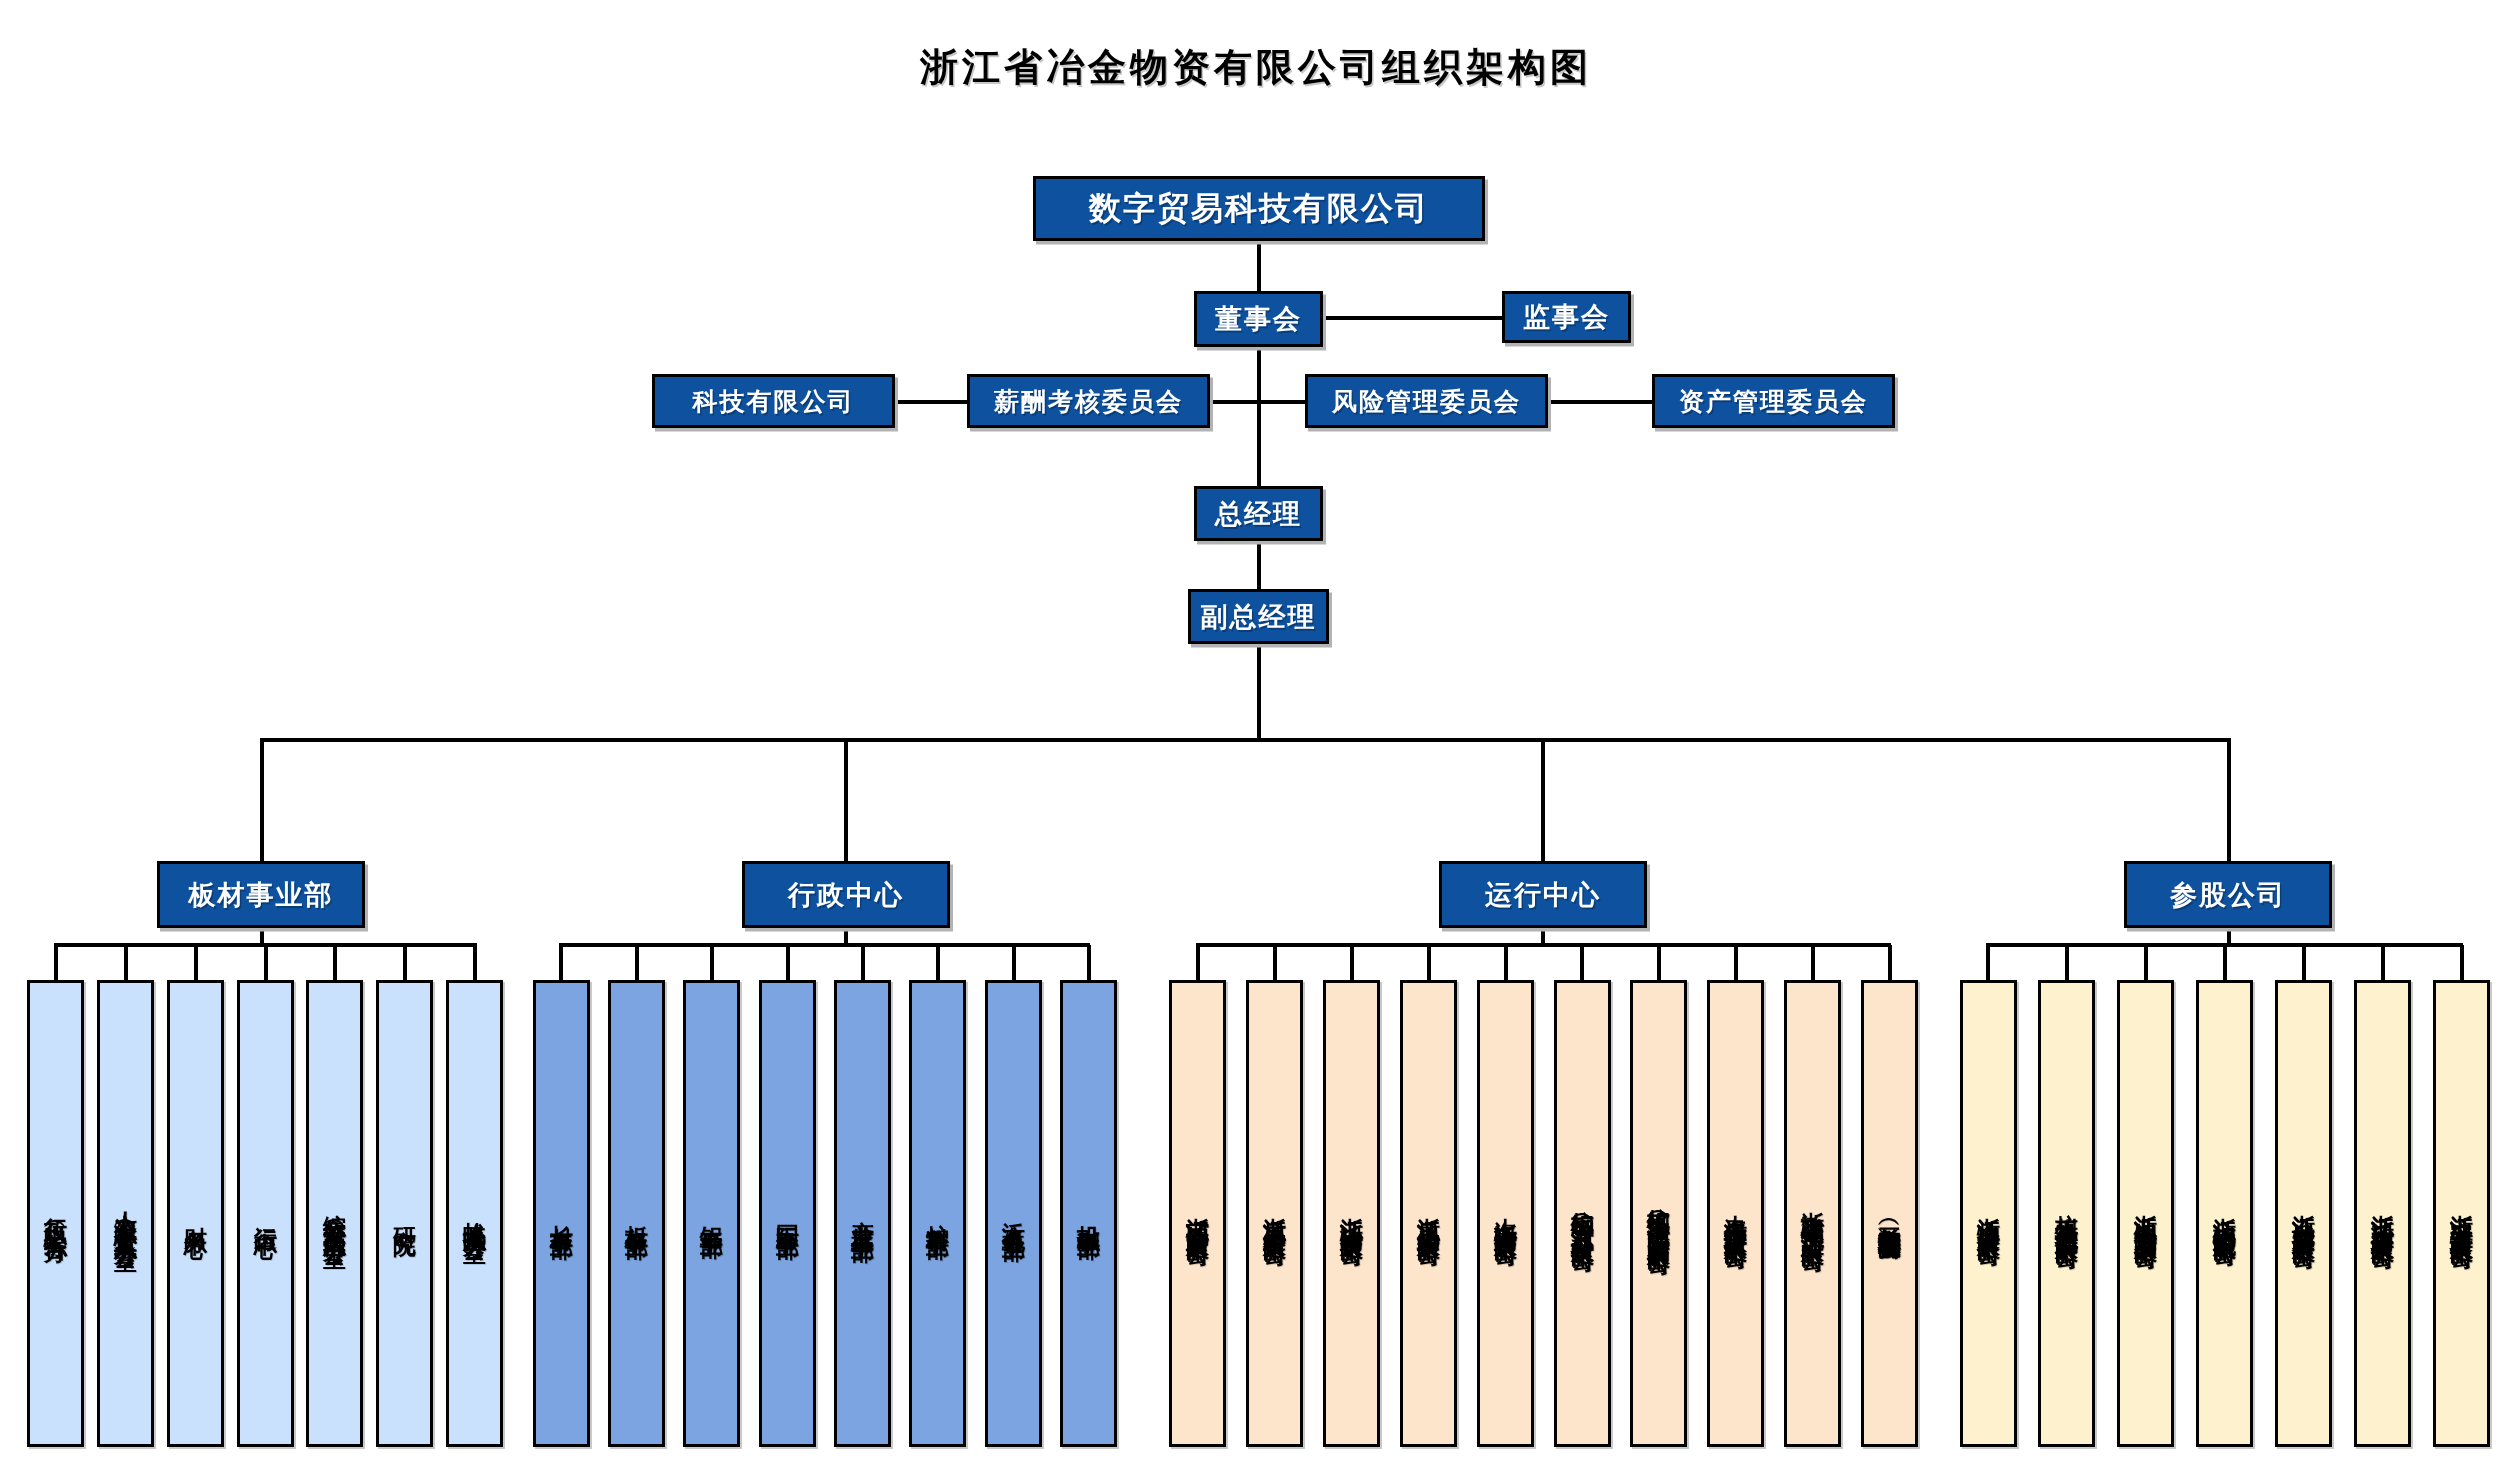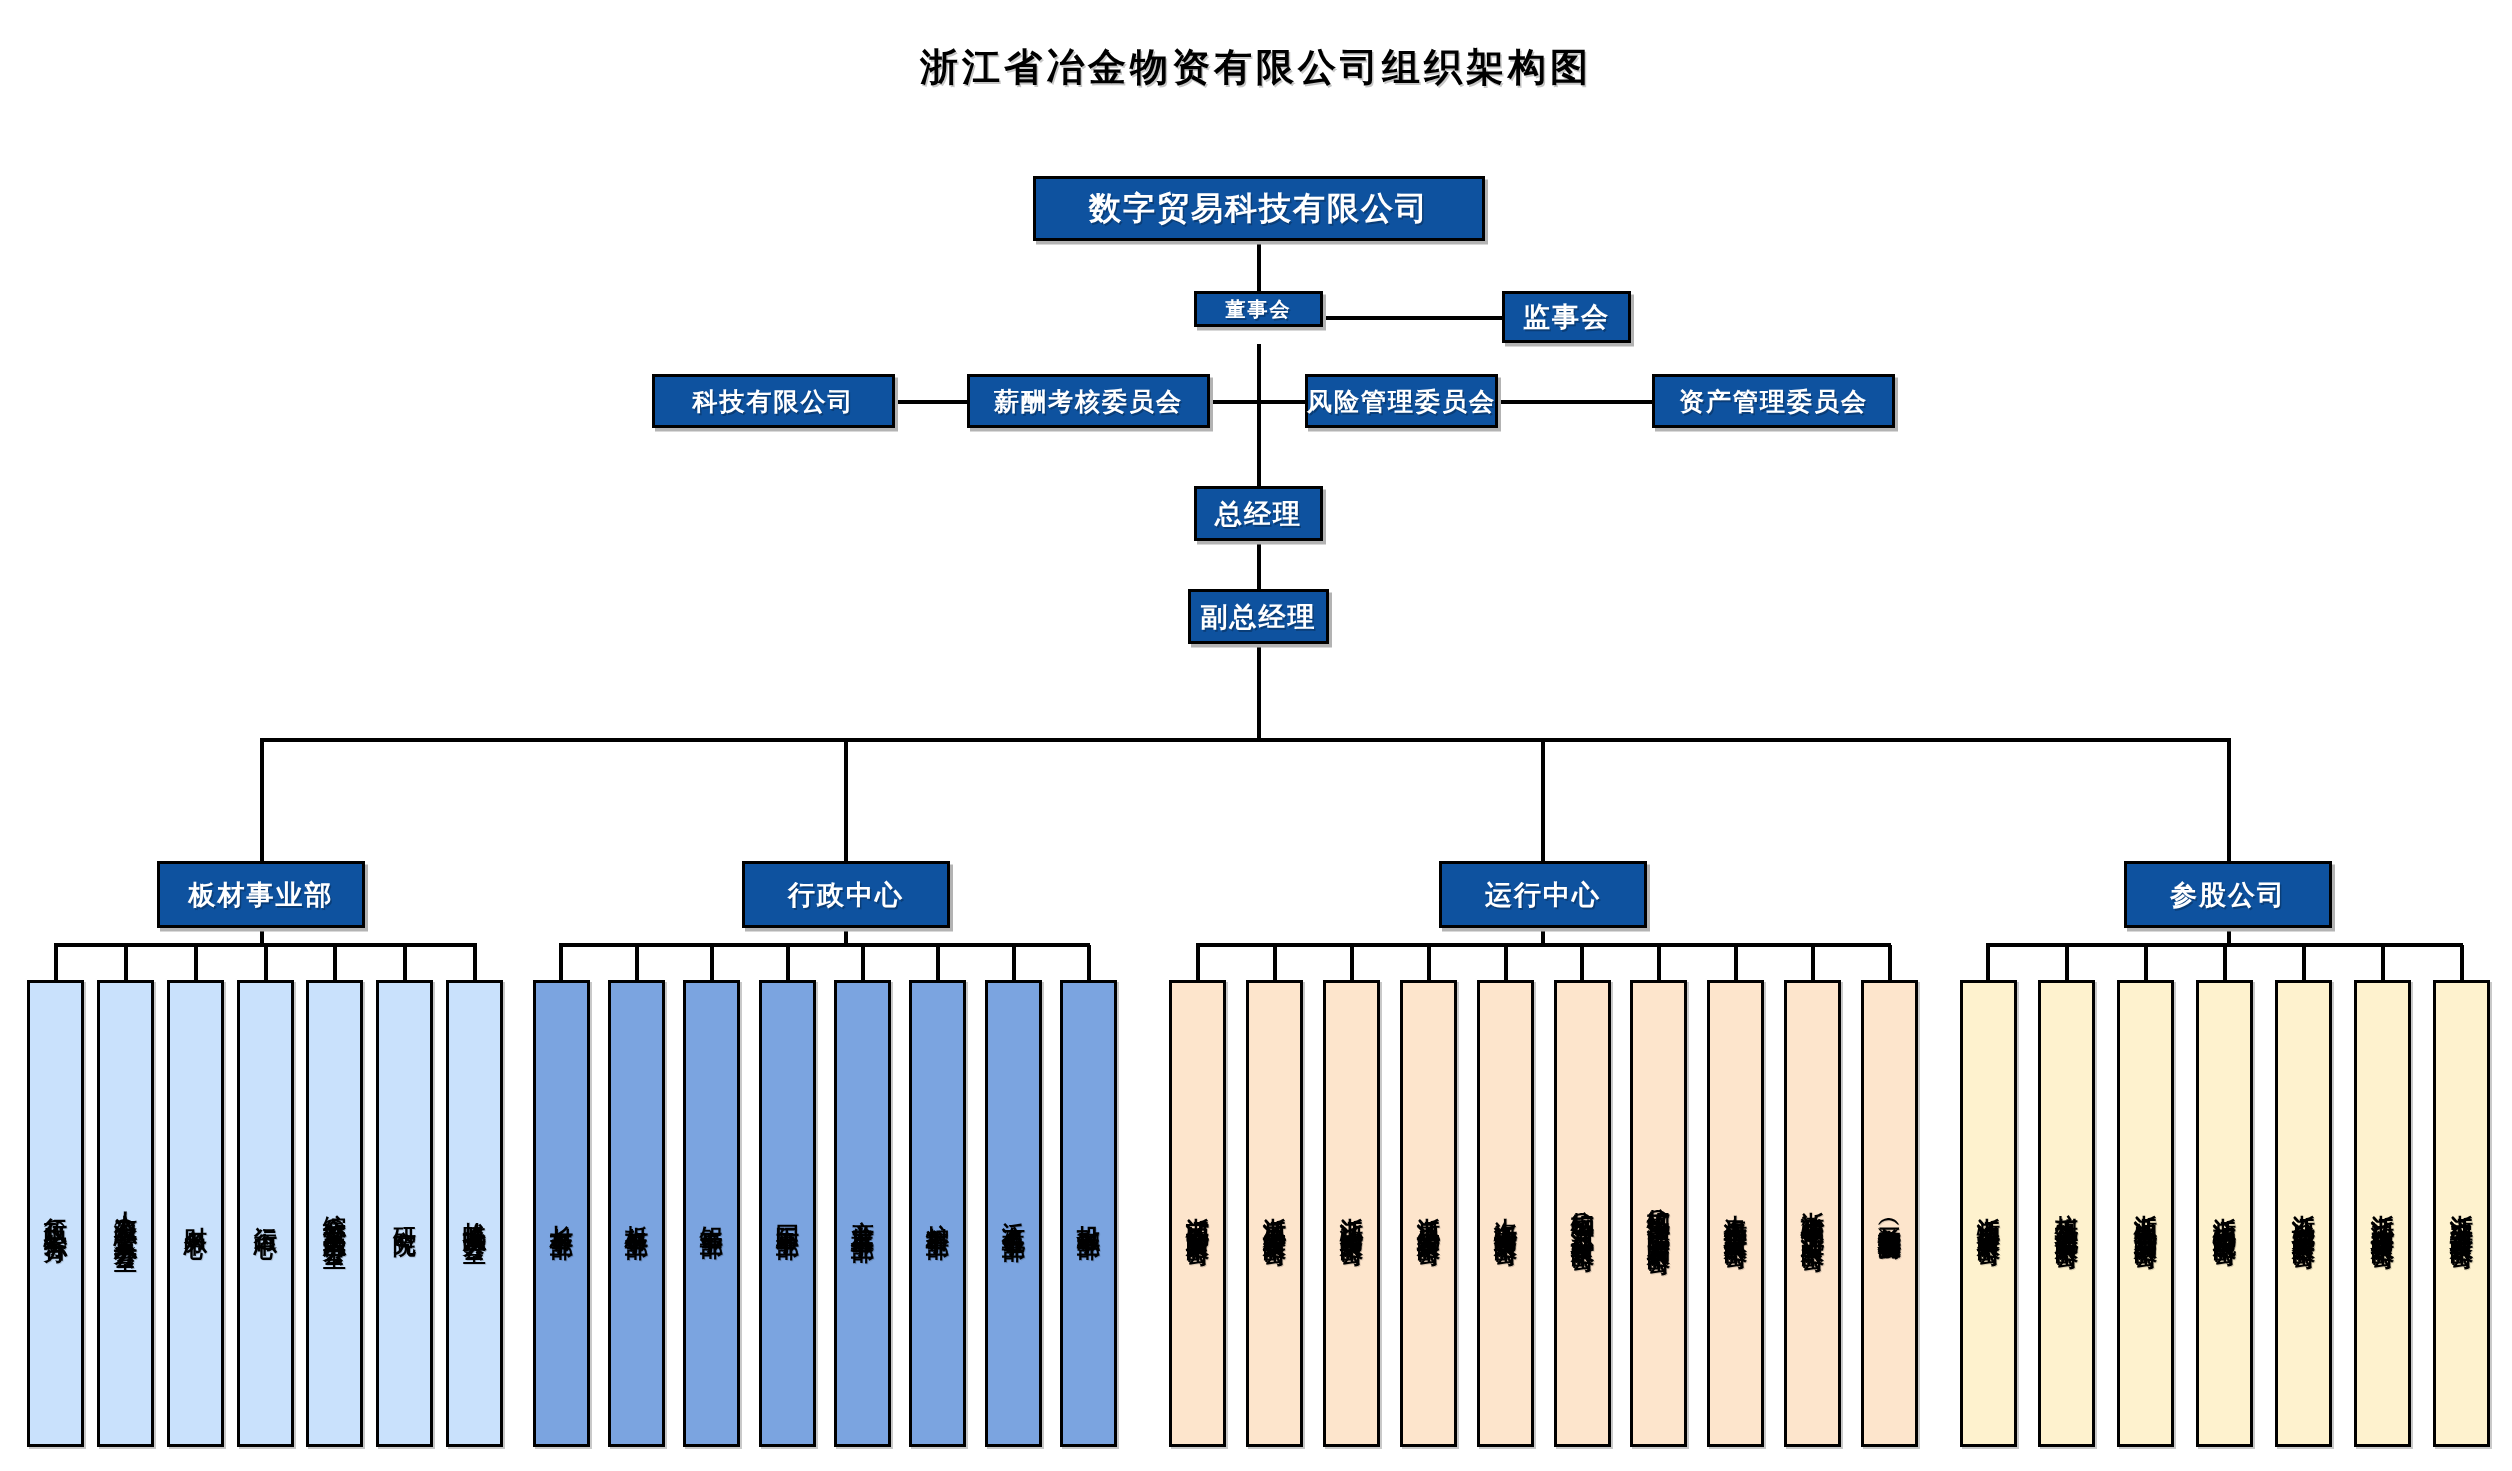--- a/index.html
+++ b/index.html
@@ -116,25 +116,25 @@
       <div class="line" style="left: 1986px; top: 945px; width: 3.5px; height: 38px; background: rgb(0, 0, 0);"></div>
       <div class="line" style="left: 2065px; top: 945px; width: 3.5px; height: 38px; background: rgb(0, 0, 0);"></div>
       <div class="line" style="left: 2144px; top: 945px; width: 3.5px; height: 38px; background: rgb(0, 0, 0);"></div>
       <div class="line" style="left: 2223px; top: 945px; width: 3.5px; height: 38px; background: rgb(0, 0, 0);"></div>
       <div class="line" style="left: 2302px; top: 945px; width: 3.5px; height: 38px; background: rgb(0, 0, 0);"></div>
       <div class="line" style="left: 2381px; top: 945px; width: 3.5px; height: 38px; background: rgb(0, 0, 0);"></div>
       <div class="line" style="left: 2460px; top: 945px; width: 3.5px; height: 38px; background: rgb(0, 0, 0);"></div>
     </div>
   <div id="nodes">
       <div class="bnode" style="left: 1033px; top: 176px; width: 452px; height: 65px; font-size: 32px; background: rgb(14, 82, 159); color: rgb(255, 255, 255);">数字贸易科技有限公司</div>
-      <div class="bnode" style="left: 1194px; top: 291px; width: 129px; height: 36px; font-size: 20px; background: rgb(14, 82, 159); color: rgb(255, 255, 255);">董事会</div>
+      <div class="bnode" style="left: 1194px; top: 291px; width: 129px; height: 56px; font-size: 27px; background: rgb(14, 82, 159); color: rgb(255, 255, 255);">董事会</div>
       <div class="bnode" style="left: 1502px; top: 291px; width: 129px; height: 52px; font-size: 27px; background: rgb(14, 82, 159); color: rgb(255, 255, 255);">监事会</div>
       <div class="bnode" style="left: 652px; top: 374px; width: 243px; height: 54px; font-size: 25px; background: rgb(14, 82, 159); color: rgb(255, 255, 255);">科技有限公司</div>
       <div class="bnode" style="left: 967px; top: 374px; width: 243px; height: 54px; font-size: 25px; background: rgb(14, 82, 159); color: rgb(255, 255, 255);">薪酬考核委员会</div>
-      <div class="bnode" style="left: 1305px; top: 374px; width: 193px; height: 54px; font-size: 25px; background: rgb(14, 82, 159); color: rgb(255, 255, 255);">风险管理委员会</div>
+      <div class="bnode" style="left: 1305px; top: 374px; width: 243px; height: 54px; font-size: 25px; background: rgb(14, 82, 159); color: rgb(255, 255, 255);">风险管理委员会</div>
       <div class="bnode" style="left: 1652px; top: 374px; width: 243px; height: 54px; font-size: 25px; background: rgb(14, 82, 159); color: rgb(255, 255, 255);">资产管理委员会</div>
       <div class="bnode" style="left: 1194px; top: 486px; width: 129px; height: 55px; font-size: 27px; background: rgb(14, 82, 159); color: rgb(255, 255, 255);">总经理</div>
       <div class="bnode" style="left: 1188px; top: 589px; width: 141px; height: 55px; font-size: 27px; background: rgb(14, 82, 159); color: rgb(255, 255, 255);">副总经理</div>
       <div class="bnode" style="left: 157px; top: 861px; width: 208px; height: 67px; font-size: 27px; background: rgb(14, 82, 159); color: rgb(255, 255, 255);">板材事业部</div>
       <div class="leaf" style="left: 27px; top: 980px; width: 57px; height: 467px; background: rgb(201, 225, 252);">
         <span style="font-size: 23px; letter-spacing: 3px; color: rgb(0, 0, 0);">行政中心（综合办）</span>
       </div>
       <div class="leaf" style="left: 97px; top: 980px; width: 57px; height: 467px; background: rgb(201, 225, 252);">
         <span style="font-size: 23px; letter-spacing: 3px; color: rgb(0, 0, 0);">人力资源中心（董事会办公室）</span>
       </div>

